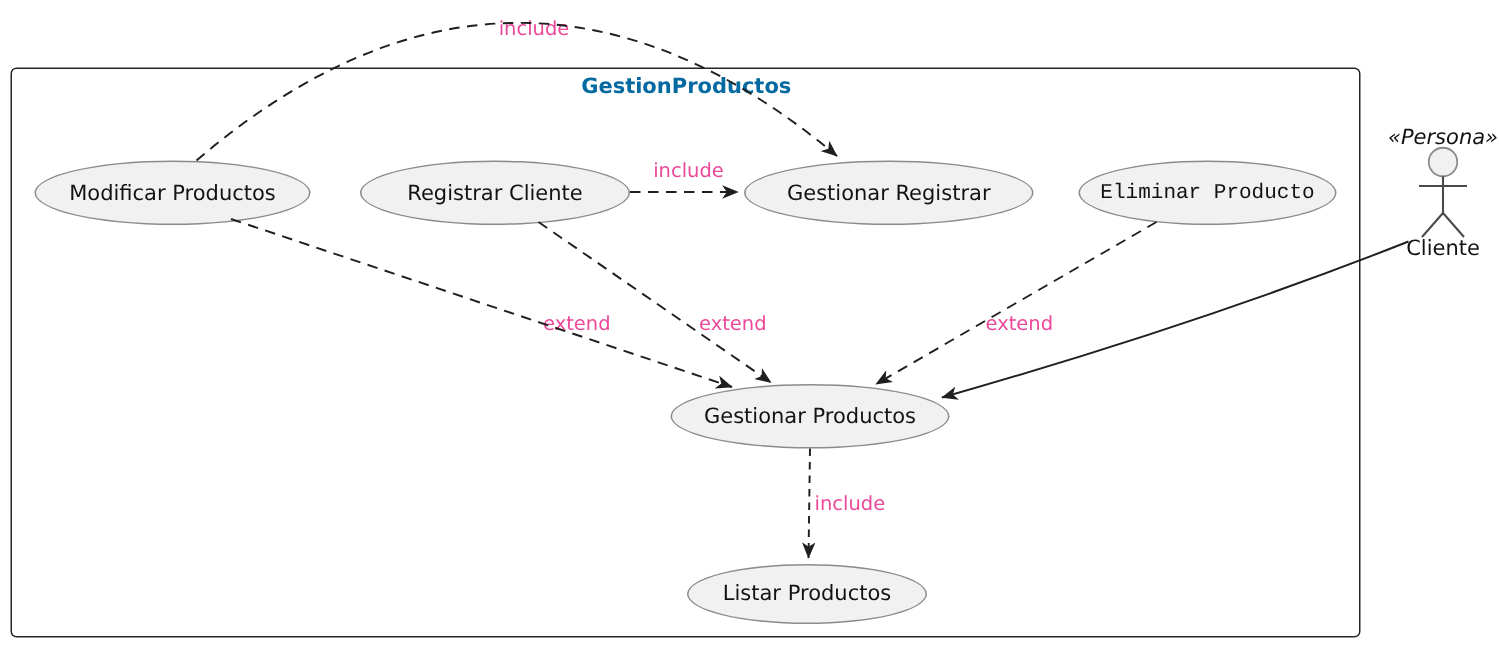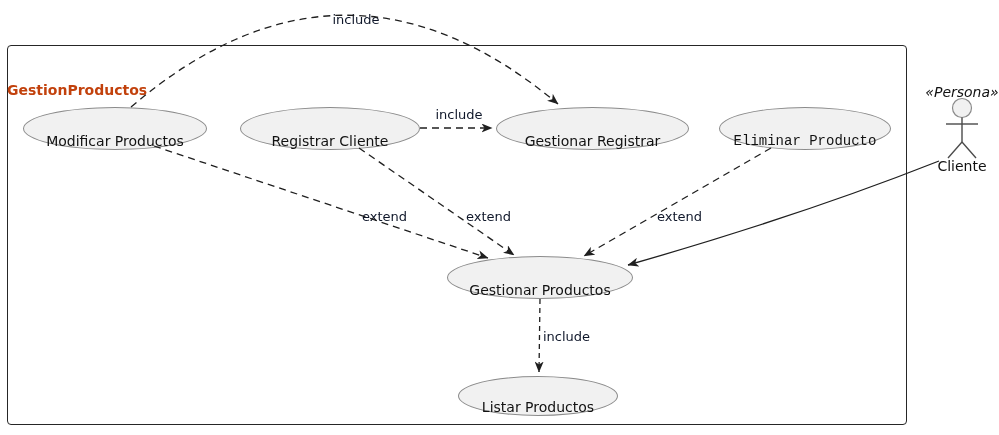--- a/index.html
+++ b/index.html
@@ -14,45 +14,44 @@
     position:absolute;
     left:7px;top:45px;width:898px;height:378px;
     border:1.5px solid #262626;
     border-radius:4px;
     background:transparent;
     z-index:1;
   }
   .boundary-title{
     position:absolute;
     left:7px;top:50px;width:901px;
-    text-align:left;
-    font-size:14px;font-weight:bold;color:#c2410c;
+    text-align:center;
+    font-size:14px;font-weight:bold;color:#0369a1;
     z-index:3;
-    margin-top:32px;
   }
   .uc{
     position:absolute;
     background:#f1f1f1;
     border:1px solid #8b8b8b;
     border-radius:50%;
-    display:flex;align-items:flex-end;justify-content:center;
+    display:flex;align-items:center;justify-content:center;
     font-size:14px;color:#121212;
     z-index:2;
     box-sizing:border-box;
     white-space:nowrap;
   }
   .uc-modificar{left:23px;top:107px;width:184px;height:43px;}
   .uc-registrar{left:240px;top:107px;width:180px;height:43px;}
   .uc-categorias{left:496px;top:107px;width:193px;height:43px;}
   .uc-eliminar{left:719px;top:107px;width:172px;height:43px;font-family:Liberation Mono, monospace;}
   .uc-gestionar{left:447px;top:256px;width:186px;height:43px;}
   .uc-listar{left:458px;top:376px;width:160px;height:40px;}
   .edge-label{
     position:absolute;
-    font-size:13px;color:#0f172a;line-height:1;
+    font-size:13px;color:#ec4899;line-height:1;
     z-index:3;white-space:nowrap;
   }
   .lbl-inc-top{left:331px;top:13px;width:50px;text-align:center;}
   .lbl-inc-horiz{left:434px;top:108px;width:50px;text-align:center;}
   .lbl-ext-1{left:362px;top:210px;}
   .lbl-ext-2{left:466px;top:210px;}
   .lbl-ext-3{left:657px;top:210px;}
   .lbl-inc-vert{left:543px;top:330px;}
   .actor-stereotype{
     position:absolute;left:920px;top:84px;width:84px;

